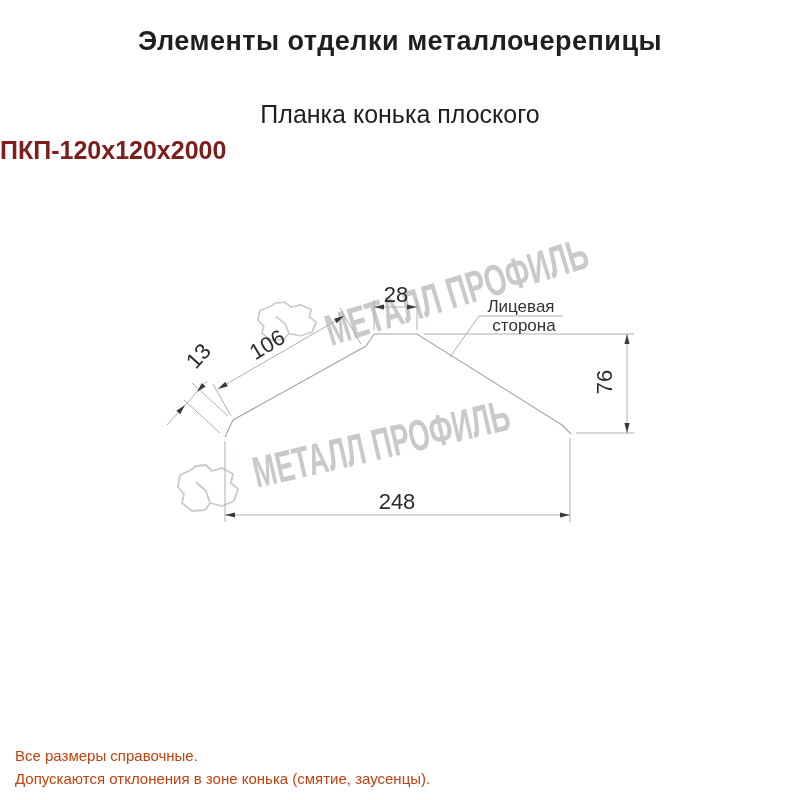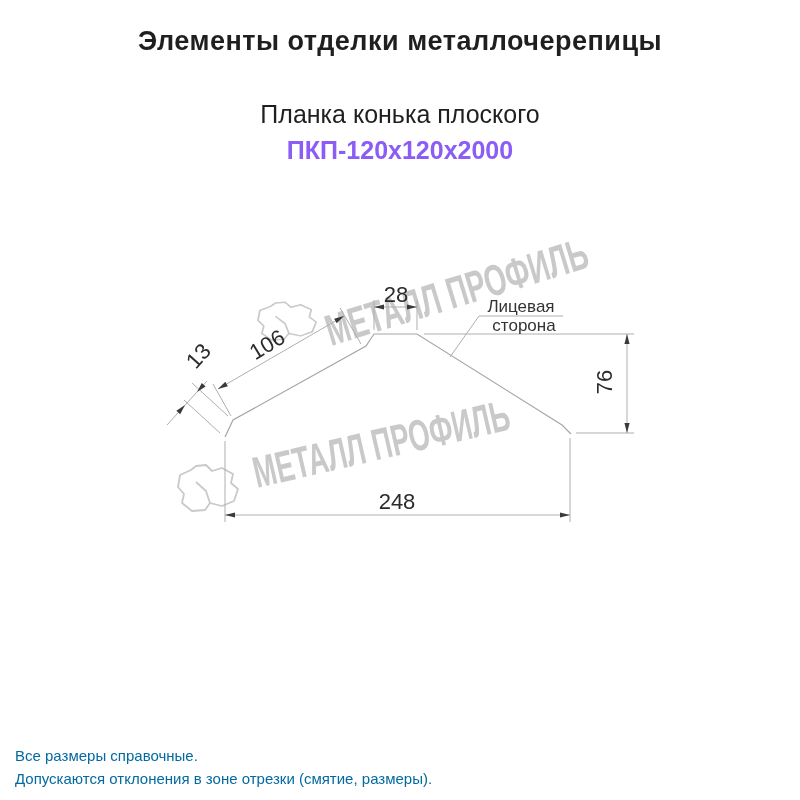--- a/index.html
+++ b/index.html
@@ -2,24 +2,24 @@
 <html><head>
 <meta charset="utf-8">
 <style>
   html,body{margin:0;padding:0;background:#fff;}
   .page{position:relative;width:796px;height:800px;background:#fff;overflow:hidden;
         font-family:"Liberation Sans", sans-serif;}
   .title{position:absolute;left:0;top:26px;width:800px;text-align:center;
          font-size:27px;font-weight:bold;color:#1f1f1f;letter-spacing:0.5px;}
   .subtitle1{position:absolute;left:0;top:100px;width:800px;text-align:center;
          font-size:25px;font-weight:normal;color:#1f1f1f;}
-  .subtitle2{position:absolute;left:0;top:136px;width:800px;text-align:center;
-         font-size:25px;font-weight:bold;color:#8b5cf6;}
+  .subtitle2{position:absolute;left:0;top:136px;width:800px;text-align:left;
+         font-size:25px;font-weight:bold;color:#7f1d1d;}
   .notes{position:absolute;left:15px;top:744px;width:640px;
-         font-size:15px;color:#0369a1;line-height:23px;}
+         font-size:15px;color:#c2410c;line-height:23px;}
   svg{position:absolute;left:0;top:0;}
   .thin{fill:none;stroke:#abb0b3;stroke-width:1;}
   .profile{fill:none;stroke:#a2a7ab;stroke-width:1.2;}
   .wm{fill:none;stroke:#c9c9c9;stroke-width:1.8;stroke-linejoin:round;}
   .wmtext{fill:#c9c9c9;font-weight:bold;font-size:44px;font-family:"Liberation Sans",sans-serif;}
   .dimtext{fill:#2b2b2b;font-size:22px;font-family:"Liberation Sans",sans-serif;}
   .lbltext{fill:#333;font-size:17px;font-family:"Liberation Sans",sans-serif;}
   .arrow{fill:#3a3a3a;stroke:none;}
 </style>
 </head>
@@ -85,16 +85,16 @@
       <text class="dimtext" transform="translate(204,361) rotate(-48)" text-anchor="middle">13</text>
       <text class="dimtext" transform="translate(612,382) rotate(-90)" text-anchor="middle">76</text>
       <text class="dimtext" x="397" y="509" text-anchor="middle">248</text>
       <text class="lbltext" x="521" y="312" text-anchor="middle">Лицевая</text>
       <text class="lbltext" x="524" y="331" text-anchor="middle">сторона</text>
     </g>
   </svg>
 
   <div class="notes">
     <div>Все размеры справочные.</div>
-    <div>Допускаются отклонения в зоне отрезки (смятие, размеры).</div>
+    <div>Допускаются отклонения в зоне конька (смятие, заусенцы).</div>
   </div>
 
 </div>
 
 </body></html>

